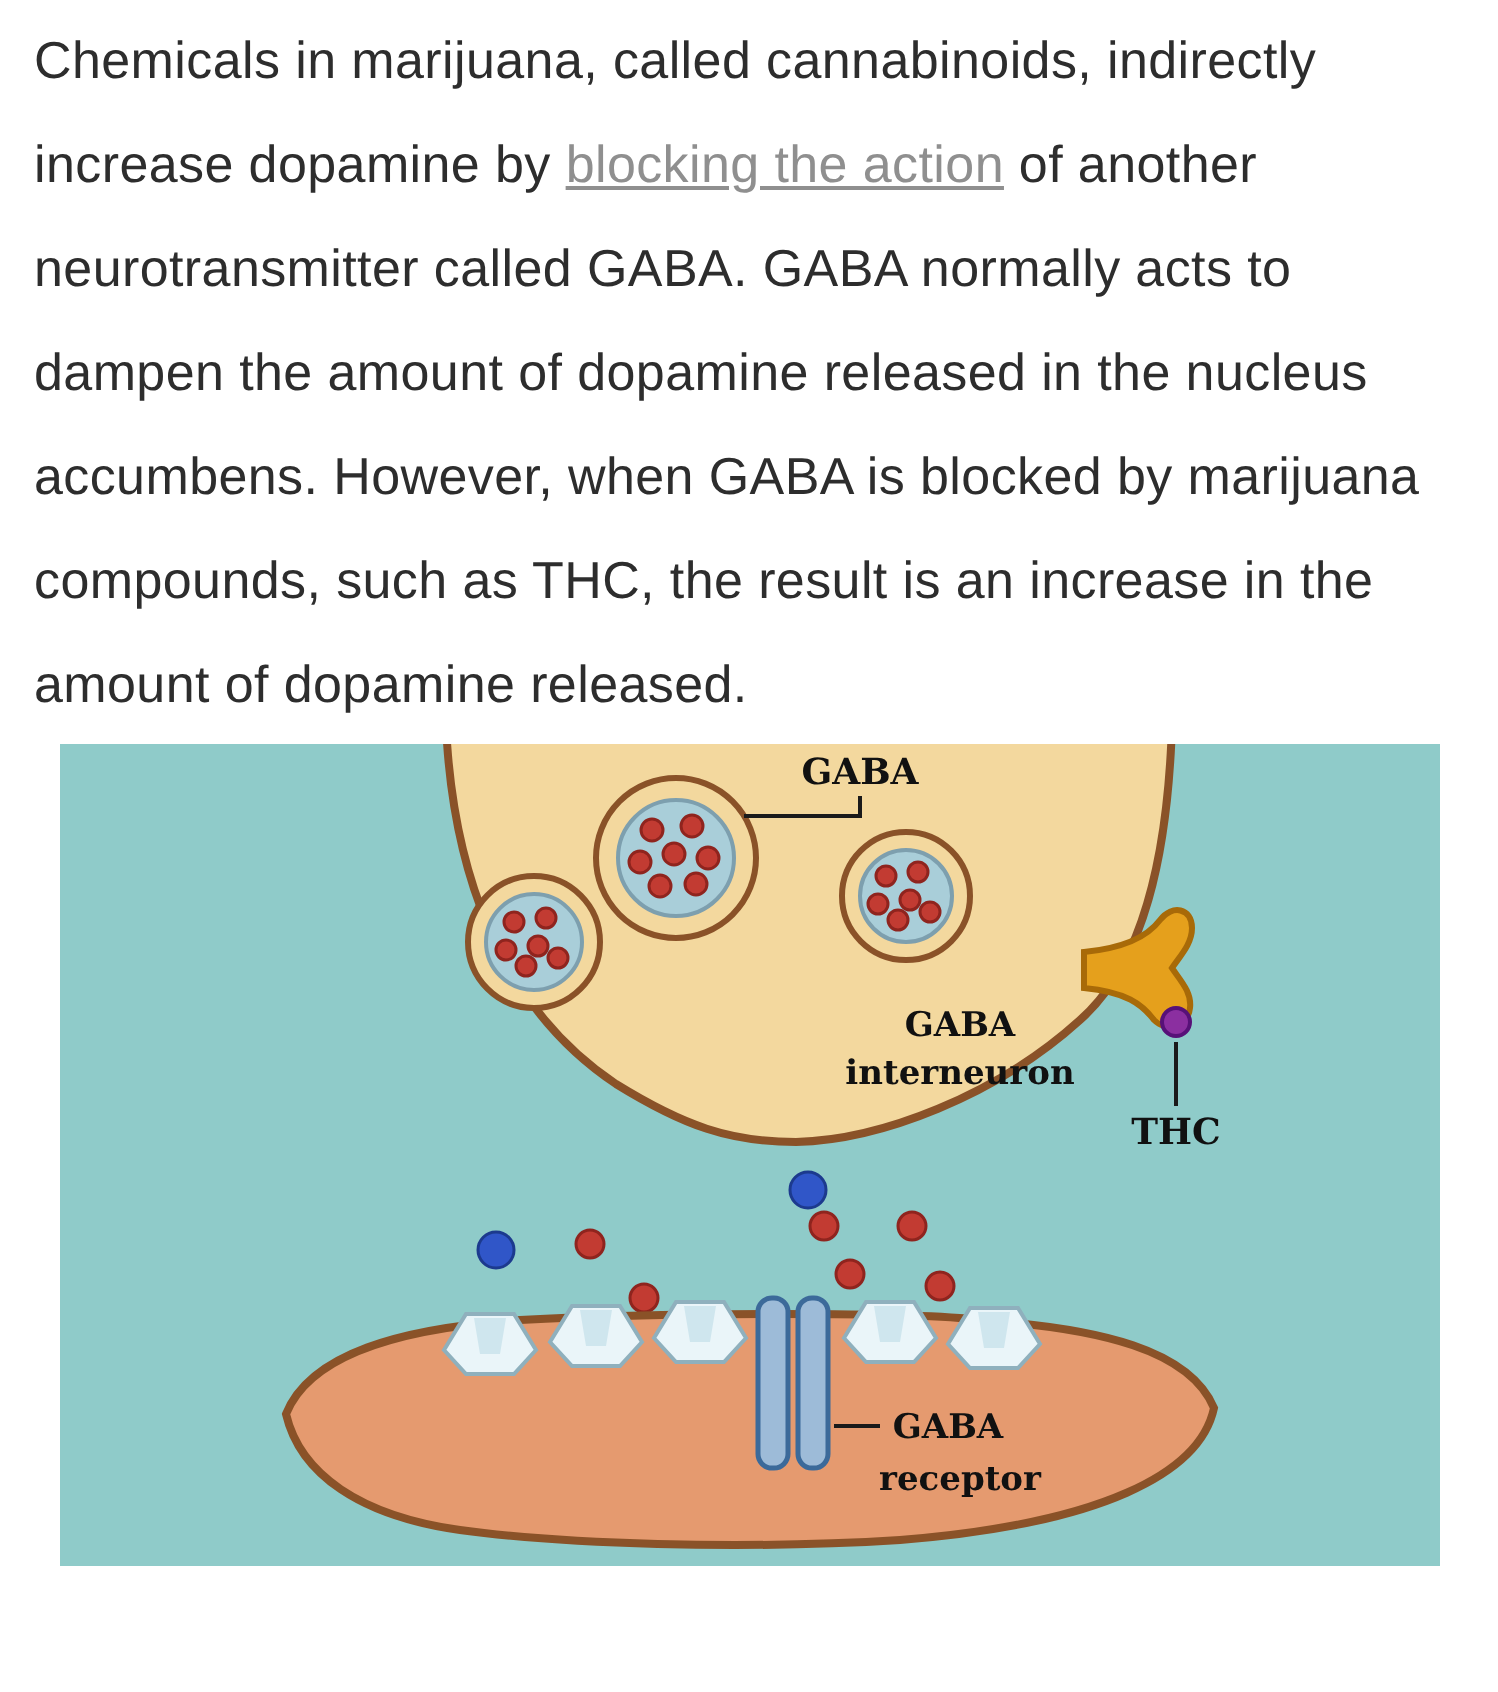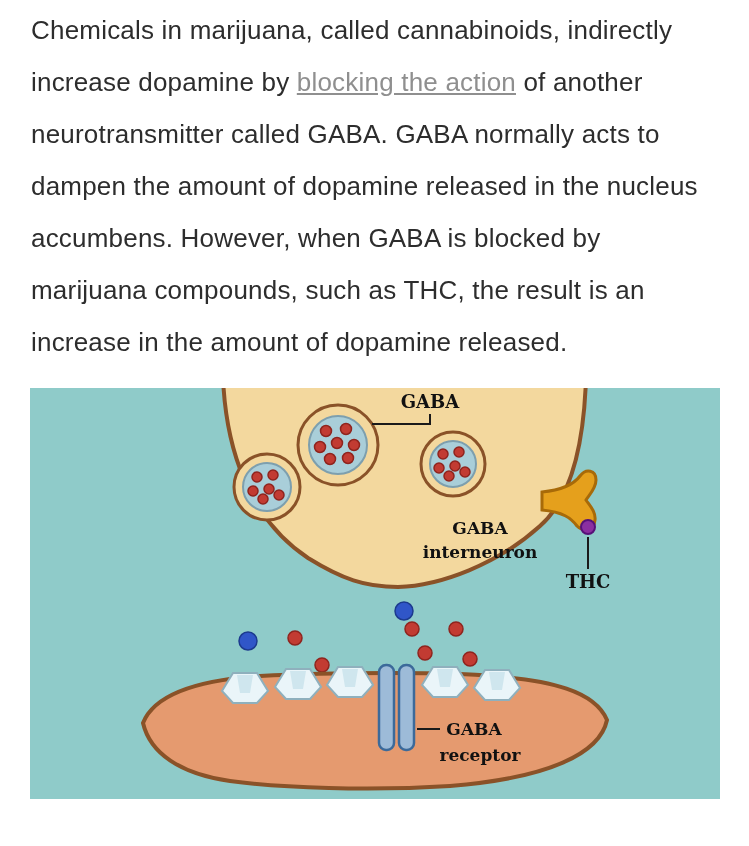--- a/index.html
+++ b/index.html
@@ -1,21 +1,21 @@
 <!DOCTYPE html>
 <html style="--background: #8fcbc9; --presynaptic-fill: #f3d89e; --postsynaptic-fill: #e59a6f; --membrane-stroke: #8a5228; --vesicle-inner: #a9ced9; --neurotransmitter-red: #c23b32; --neurotransmitter-blue: #3056c8; --thc-receptor-orange: #e5a01c; --thc-dot-purple: #8b2fa0; --channel-blue: #9dbbd8; --link-color: #8f8f8f;"><head>
 <meta charset="utf-8">
 <style>
   html,body{margin:0;padding:0;background:#ffffff;}
   .page{width:749px;height:846px;background:#ffffff;overflow:hidden;position:relative;
         font-family:"Liberation Sans", sans-serif;}
-  .article{margin:0 31px;padding-top:4px;}
+  .article{margin:0 17px;padding-top:4px;}
   .article p{margin:0;font-size:26px;line-height:52px;color:#2d2d2d;letter-spacing:0.2px;}
   .article a{color:var(--link-color,#8f8f8f);text-decoration:underline;cursor:pointer;}
-  .diagram-wrap{margin-left:30px;margin-top:20px;width:690px;height:356px;}
+  .diagram-wrap{margin-left:30px;margin-top:4px;width:690px;height:356px;}
   svg{display:block;}
   .bg{fill:var(--background,#8fcbc9);}
   .presyn{fill:var(--presynaptic-fill,#f3d89e);stroke:var(--membrane-stroke,#8a5228);stroke-width:4;}
   .vesicle-outer{fill:var(--presynaptic-fill,#f3d89e);stroke:var(--membrane-stroke,#8a5228);stroke-width:3;}
   .vesicle-inner{fill:var(--vesicle-inner,#a9ced9);stroke:#7d9fae;stroke-width:2;}
   .nt-red{fill:var(--neurotransmitter-red,#c23b32);stroke:#8f241e;stroke-width:1.5;}
   .nt-blue{fill:var(--neurotransmitter-blue,#3056c8);stroke:#1c3a8e;stroke-width:1.5;}
   .postsyn{fill:var(--postsynaptic-fill,#e59a6f);stroke:var(--membrane-stroke,#8a5228);stroke-width:4;}
   .thc-rec{fill:var(--thc-receptor-orange,#e5a01c);stroke:#a86a08;stroke-width:3;}
   .thc-dot{fill:var(--thc-dot-purple,#8b2fa0);stroke:#571178;stroke-width:2;}

